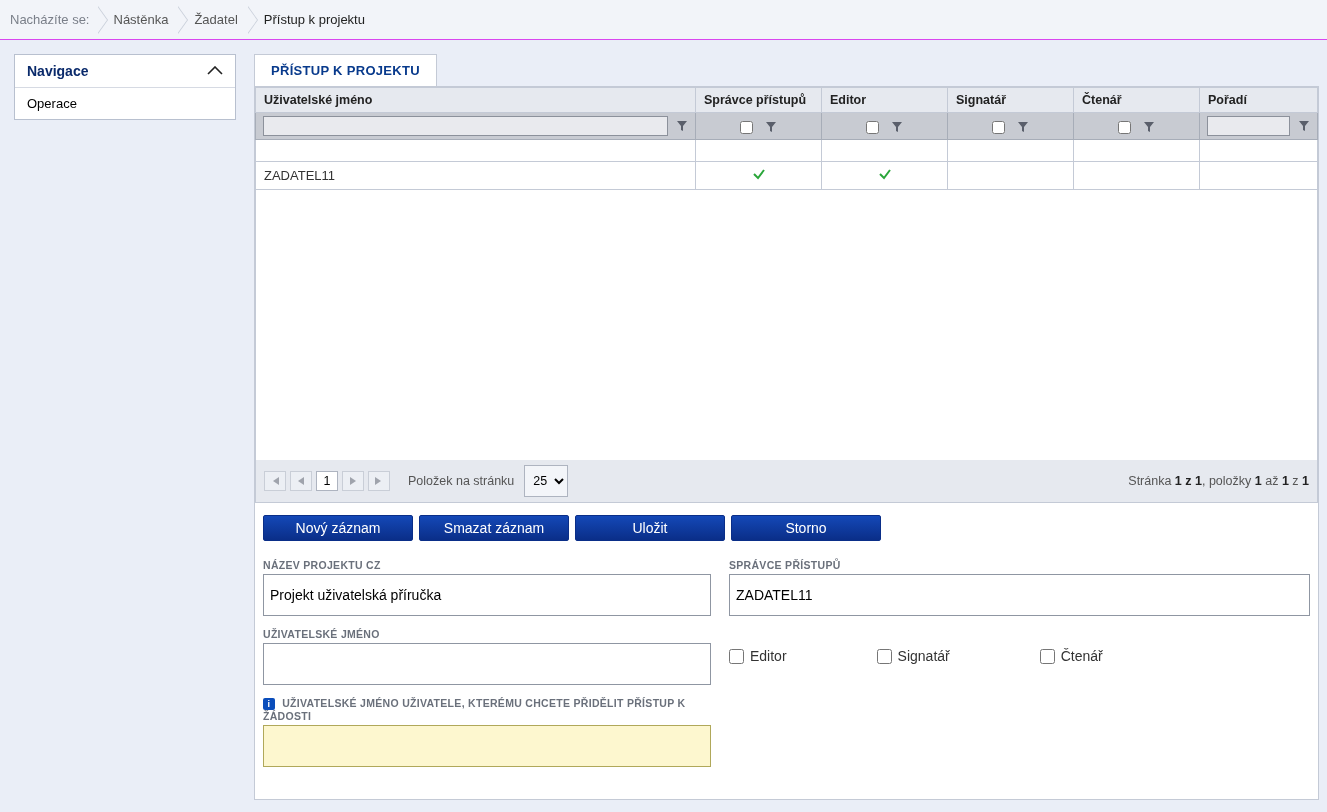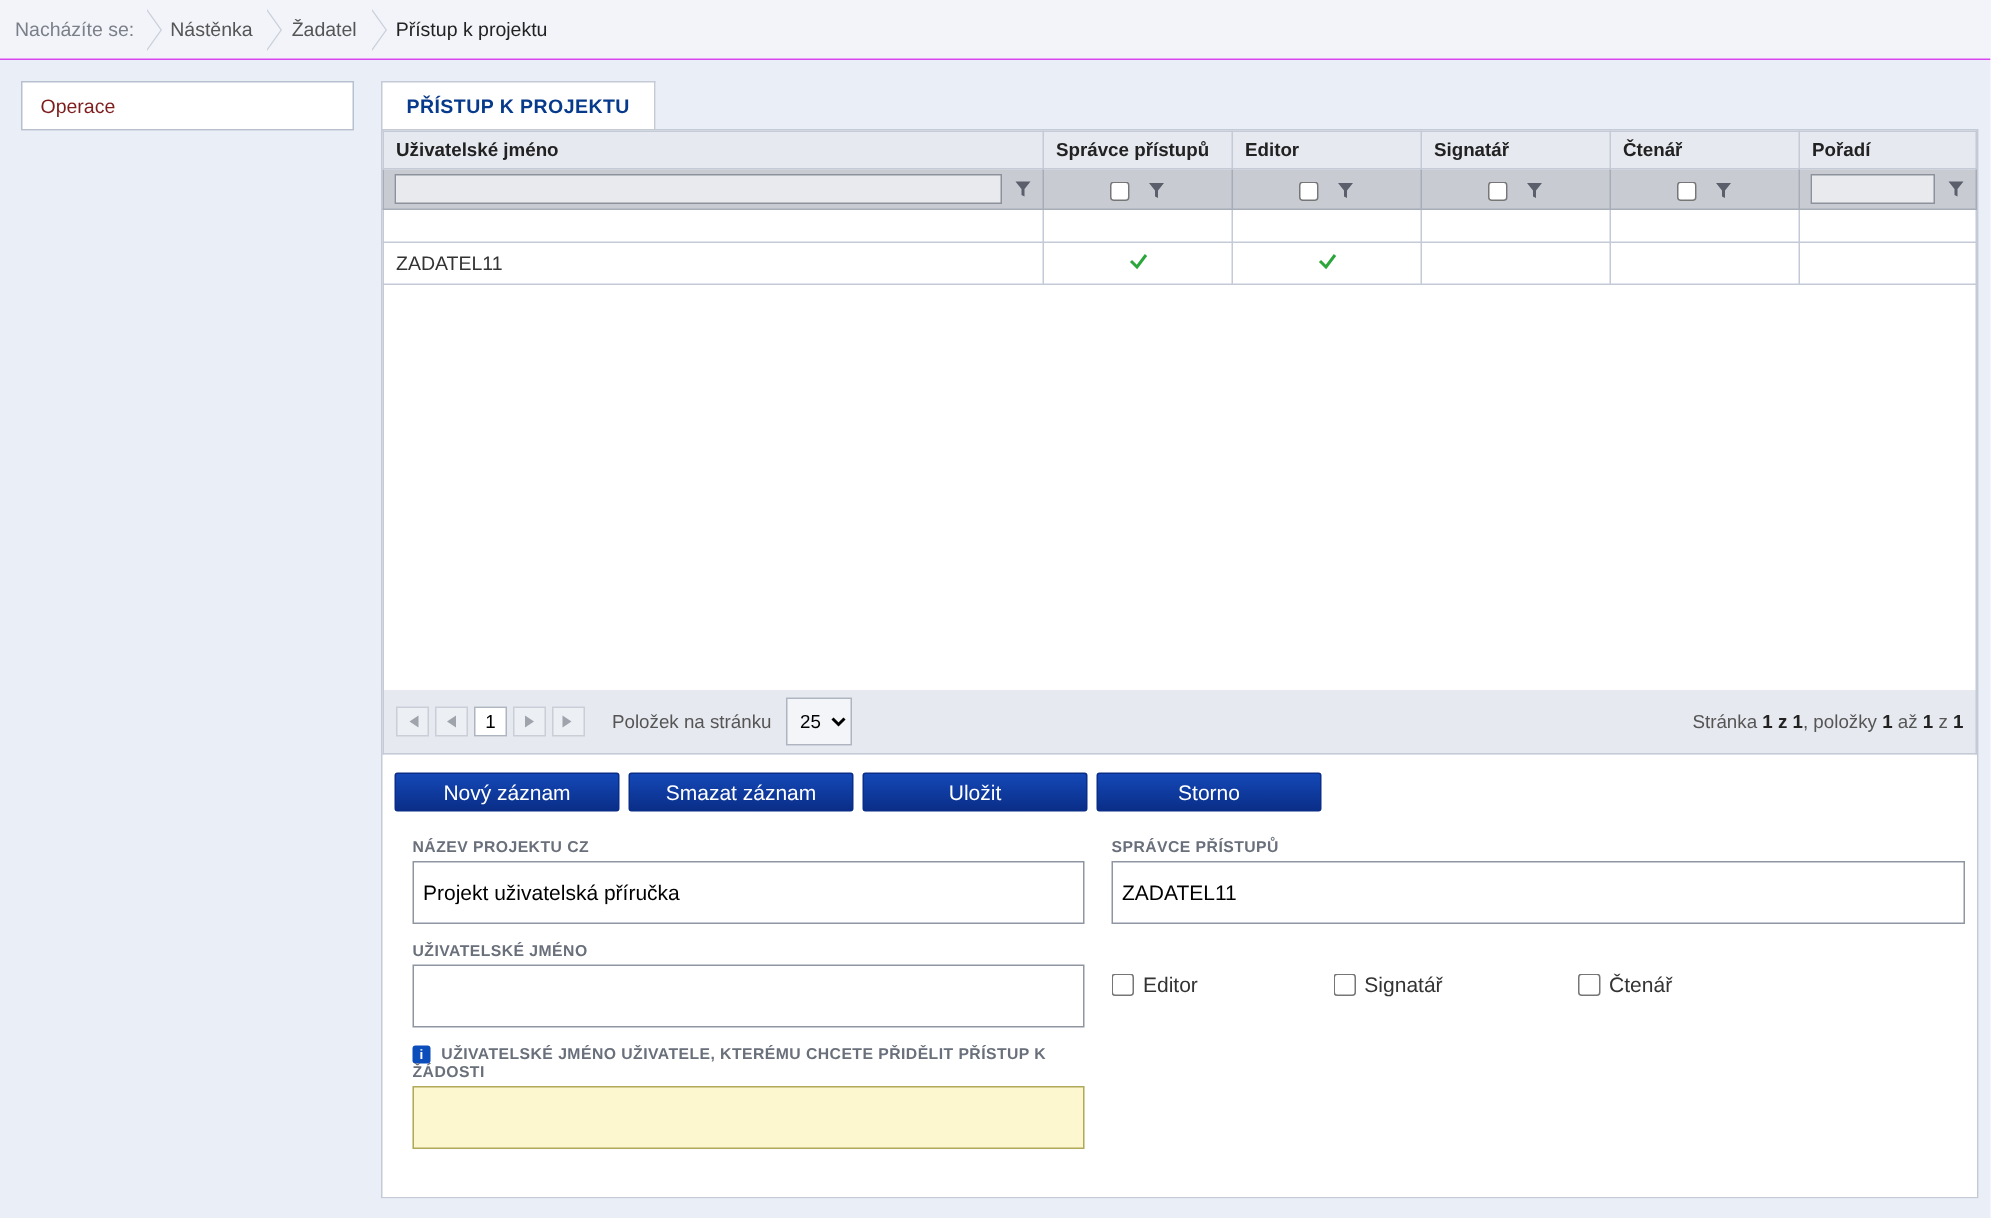--- a/index.html
+++ b/index.html
@@ -48,21 +48,21 @@
   .nav-panel { border: 1px solid #b8c0cf; background: #fff; }
   .nav-header {
     display: flex; justify-content: space-between; align-items: center;
     padding: 8px 12px; font-weight: bold; color: #0a2a6b; font-size: 14px;
     border-bottom: 1px solid #d6dae3;
   }
   .chevron-up {
     width: 16px; height: 10px; display: inline-block;
   }
   .chevron-up svg { display: block; }
-  .nav-item { padding: 8px 12px; cursor: pointer; color: #7f1d1d; }
+  .nav-item { padding: 8px 12px; cursor: pointer; color: #000000; }
 
   
   .main { flex: 1; margin-right: 8px; }
   .tab-strip { display: flex; }
   .tab {
     background: #fff; border: 1px solid #c4cad6; border-bottom: none;
     padding: 8px 16px; font-weight: bold; color: #083a8c; letter-spacing: 0.3px;
     font-size: 13px;
   }
   .panel {
@@ -135,21 +135,21 @@
   .btn {
     flex: 0 0 150px; height: 26px;
     background: linear-gradient(#1448b7, #0a2e88);
     color: #fff; border: 1px solid #0a2e88; border-radius: 2px;
     font-size: 14px; cursor: pointer;
     display: inline-flex; align-items: center; justify-content: center;
   }
 
   
   .form { padding: 18px 8px 0 8px; }
-  .form-row { display: flex; gap: 18px; margin-bottom: 12px; margin-left: 12px; }
+  .form-row { display: flex; gap: 18px; margin-bottom: 12px; }
   .form-col { flex: 1; min-width: 0; }
   .form-col-half { flex: 0 0 448px; }
   .flabel {
     font-size: 10.5px; letter-spacing: 0.3px; color: #6a707b; font-weight: bold;
     margin-bottom: 3px; display: block;
   }
   .flabel .req {
     display: inline-block; width: 12px; height: 12px; background: #0a4dbb;
     color: #fff; font-size: 9px; text-align: center; line-height: 12px; border-radius: 2px;
     margin-right: 4px; vertical-align: middle;
@@ -174,20 +174,28 @@
   <span class="bc-sep"></span>
   <span class="bc-item">Žadatel</span>
   <span class="bc-sep"></span>
   <span class="bc-item bc-current">Přístup k projektu</span>
 </div>
 
 <div class="layout">
 
   <aside class="sidebar">
     <div class="nav-panel">
+      <div class="nav-header">
+        <span>Navigace</span>
+        <span class="chevron-up">
+          <svg width="16" height="10" viewBox="0 0 16 10">
+              <path d="M1 8 L8 1 L15 8" stroke="#222" stroke-width="1.6" fill="none"></path>
+            </svg>
+        </span>
+      </div>
       <div class="nav-item">Operace</div>
     </div>
   </aside>
 
   <main class="main">
     <div class="tab-strip">
       <div class="tab">PŘÍSTUP K PROJEKTU</div>
     </div>
     <div class="panel">
 

